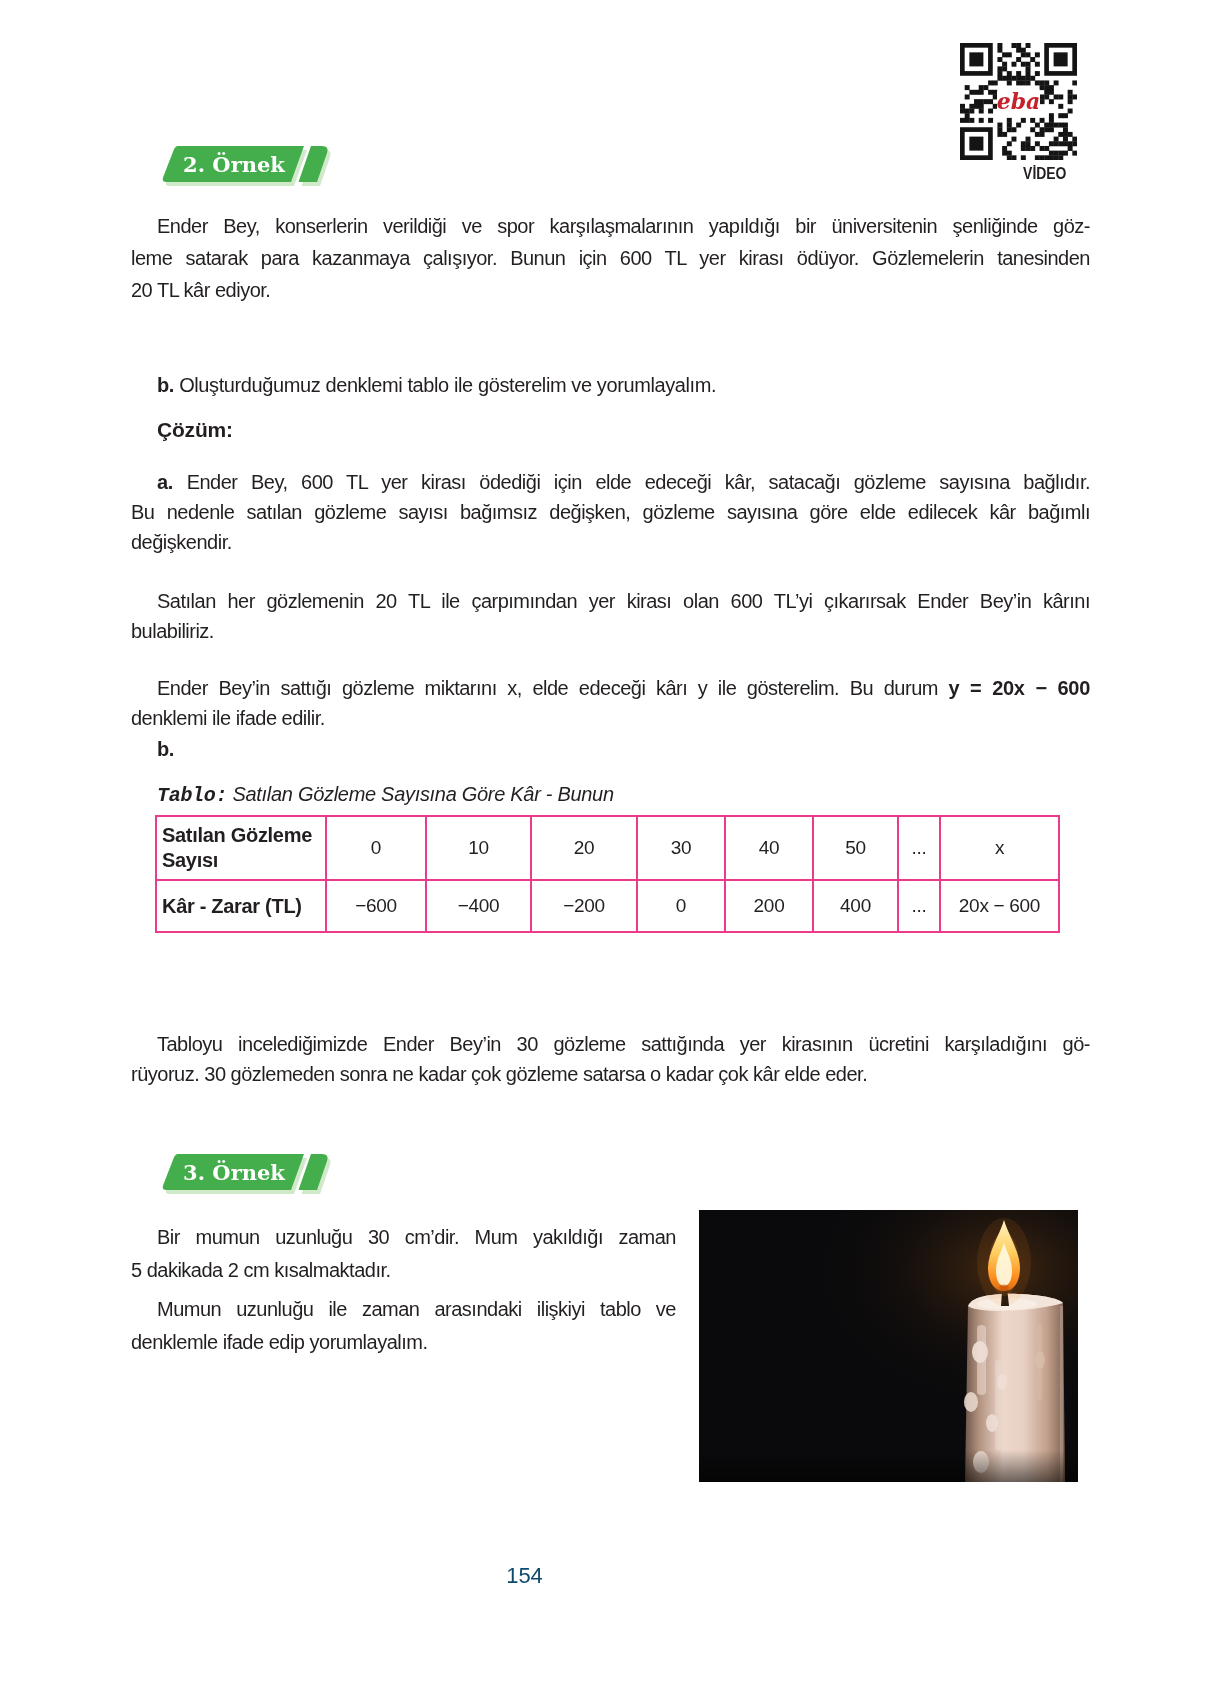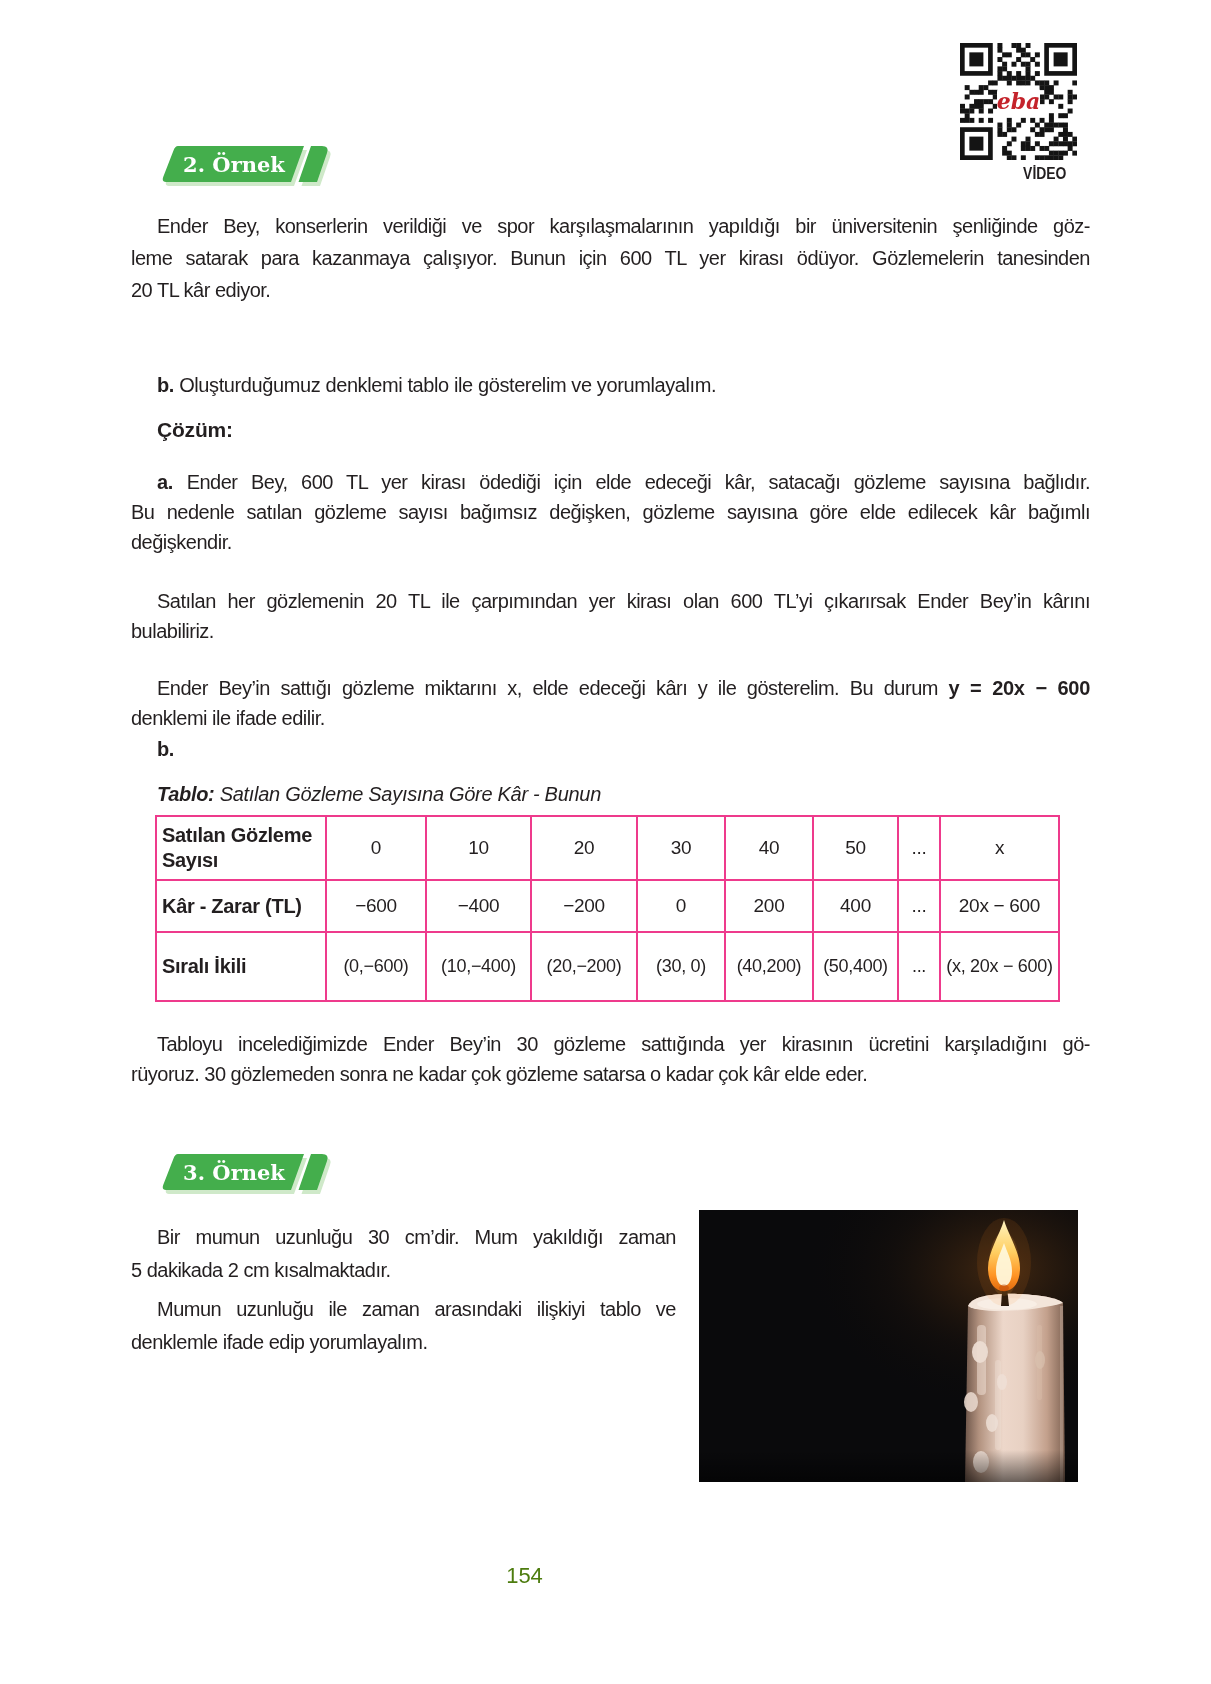--- a/index.html
+++ b/index.html
@@ -24,36 +24,36 @@
   .badge svg text{font-family:"DejaVu Serif",serif;font-weight:bold;fill:#ffffff;font-size:21px;}
 
   
   .qr-block{position:absolute;left:960px;top:43px;width:117px;text-align:right;}
   .qr-box{width:117px;height:117px;}
   .video-label{margin-top:4px;font-size:17px;font-weight:bold;letter-spacing:0px;
                transform:scaleX(0.82);transform-origin:50% 50%;color:#231f20;}
 
   
   .tbl-caption{position:absolute;left:157px;top:783px;font-size:20px;font-style:italic;letter-spacing:-0.3px;}
-  .tbl-caption .cap-label{font-weight:bold;}
+  .tbl-caption .cap-label{font-weight:bold;font-family:Liberation Mono, monospace;}
   table.ktable{position:absolute;left:155px;top:815px;border-collapse:collapse;table-layout:fixed;
                background:#ffffff;}
   table.ktable td{border:2px solid #ee3a8c;text-align:center;font-size:19px;letter-spacing:-0.3px;
                   padding:0 2px;color:#231f20;}
   table.ktable td.rowhead{text-align:left;padding-left:5px;font-weight:bold;font-size:20px;line-height:25px;}
   table.ktable tr.r1 td{height:62px;}
   table.ktable tr.r2 td{height:50px;}
   table.ktable tr.r3 td{height:67px;font-size:18px;}
   table.ktable tr.r3 td.rowhead{font-size:20px;}
 
   
   .candle-fig{position:absolute;left:699px;top:1210px;width:379px;height:272px;}
 
   .page-number{position:absolute;left:0;top:1563px;width:1049px;text-align:center;
-               font-size:22px;letter-spacing:0;color:#4d7c0f;}
+               font-size:22px;letter-spacing:0;color:#0c4a6e;}
 </style>
 </head>
 <body>
 
 <div class="page">
 
   <div class="qr-block">
     <div class="qr-box" id="qrbox"><svg width="117" height="117">
           <rect x="0" y="0" width="117" height="117" fill="#ffffff"></rect>
           <rect x="0" y="0" width="32.76" height="32.76" fill="#141414"></rect>
@@ -315,31 +315,20 @@
       <td class="rowhead">Kâr - Zarar (TL)</td>
       <td>−600</td>
       <td>−400</td>
       <td>−200</td>
       <td>0</td>
       <td>200</td>
       <td>400</td>
       <td>...</td>
       <td>20x − 600</td>
     </tr>
-    <tr class="r3">
-      <td class="rowhead">Sıralı İkili</td>
-      <td>(0,−600)</td>
-      <td>(10,−400)</td>
-      <td>(20,−200)</td>
-      <td>(30, 0)</td>
-      <td>(40,200)</td>
-      <td>(50,400)</td>
-      <td>...</td>
-      <td>(x, 20x − 600)</td>
-    </tr>
   </tbody>
     </table>
 
   <div class="para" style="top:1029px;">
     <div class="pl ind">Tabloyu incelediğimizde Ender Bey’in 30 gözleme sattığında yer kirasının ücretini karşıladığını gö-</div>
     <div class="pl last">rüyoruz. 30 gözlemeden sonra ne kadar çok gözleme satarsa o kadar çok kâr elde eder.</div>
   </div>
 
   <div class="badge" style="top:1145px;margin-top:8px;">
     <svg width="178" height="46" viewBox="0 0 178 46">

